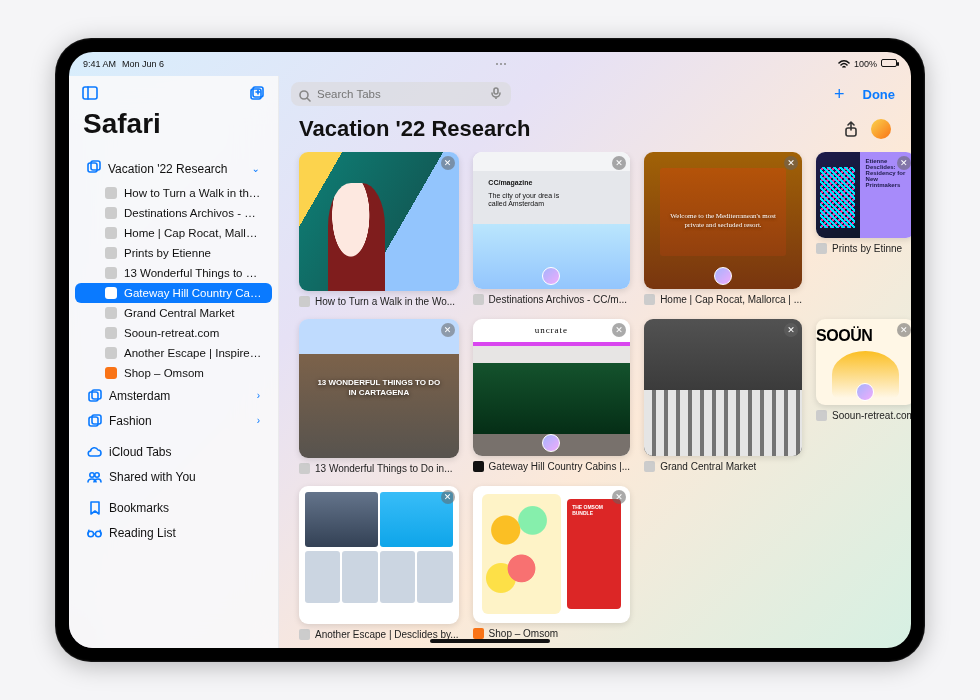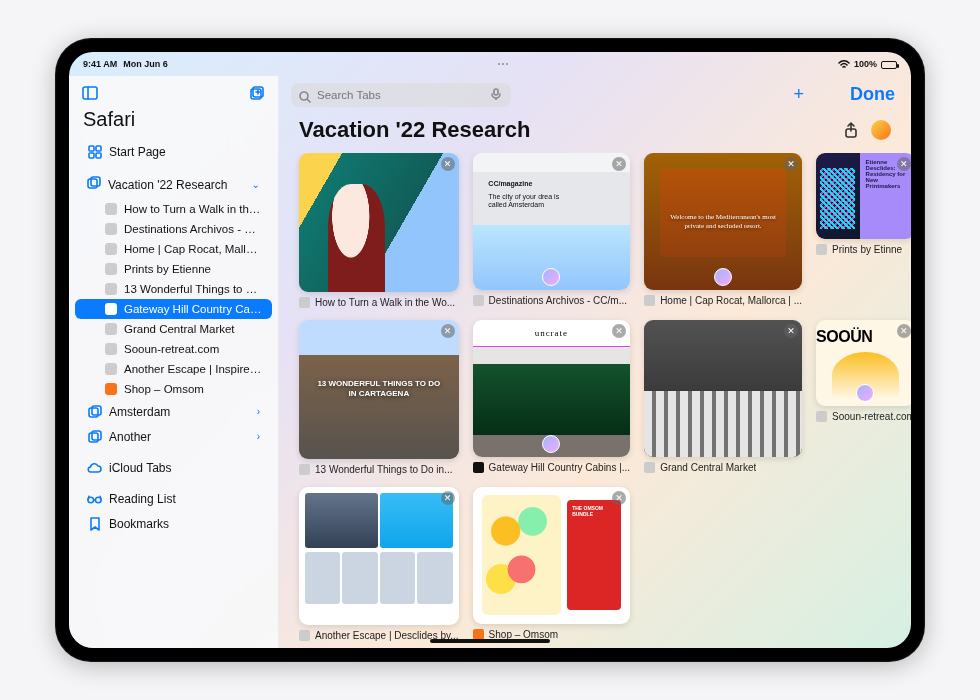--- a/index.html
+++ b/index.html
@@ -14,42 +14,42 @@
   background: #000; border-radius: 36px; padding: 14px;
   box-shadow: 0 4px 24px rgba(0,0,0,.25), inset 0 0 2px rgba(255,255,255,.3);
 }
 .screen {
   width: 100%; height: 100%; border-radius: 24px; overflow: hidden;
   background: linear-gradient(135deg,#d8eefc 0%,#e6e1f5 35%,#fce9d8 65%,#d6f0e3 100%);
   display: flex; flex-direction: column;
 }
 .statusbar {
   height: 18px; display: flex; justify-content: space-between; align-items: center;
-  font-size: 9px; font-weight: 700; padding: 12px 14px; color: #111;
+  font-size: 9px; font-weight: 400; padding: 12px 14px; color: #111;
 }
 .statusbar .left { display: flex; gap: 6px; align-items: center; }
-.statusbar .right { display: flex; gap: 4px; align-items: flex-end; }
+.statusbar .right { display: flex; gap: 4px; align-items: flex-start; }
 .wifi, .battery { display: inline-flex; }
 .battery-body { width: 16px; height: 8px; border:1px solid #111; border-radius:2px; position:relative; }
 .battery-body::after{content:"";position:absolute;right:-3px;top:2px;width:2px;height:4px;background:#111;border-radius:1px;}
 .battery-fill{background:#111;height:100%;width:100%;border-radius:1px;}
 .dots{display:flex;gap:2px;justify-content:center;}
 .dots span{width:2px;height:2px;border-radius:50%;background:#888;}
 
 .content { flex:1; display:flex; overflow:hidden; }
 
 
 .sidebar {
   width: 210px; background: rgba(248,248,250,.92); backdrop-filter: blur(20px);
   display:flex; flex-direction:column; font-size:12px; color:#111;
   border-right:1px solid rgba(0,0,0,.05);
 }
 .sidebar-top{display:flex;justify-content:space-between;align-items:center;padding:6px 10px 2px;}
 .icon-btn{width:22px;height:22px;display:inline-flex;align-items:center;justify-content:center;color:#0a7aff;cursor:pointer;border-radius:5px;}
-.app-title{font-size:20px;font-weight:400;padding:2px 14px 8px;}
+.app-title{font-size:28px;font-weight:700;padding:2px 14px 8px;}
 .side-item{display:flex;align-items:center;gap:7px;padding:5px 14px;cursor:pointer;border-radius:6px;margin:0 4px;}
 .side-item .icon{width:15px;height:15px;display:inline-flex;align-items:center;justify-content:center;color:#0a7aff;flex-shrink:0;}
 .side-item .label{flex:1;white-space:nowrap;overflow:hidden;text-overflow:ellipsis;}
 .side-item .chev{color:#0a7aff;font-size:10px;}
 .side-group-head{display:flex;align-items:center;gap:7px;padding:6px 14px;cursor:pointer;margin:0 4px;}
 .side-group-head .chev{margin-left:auto;color:#0a7aff;font-size:10px;}
 .tab-item{display:flex;align-items:center;gap:7px;padding:4px 10px 4px 30px;cursor:pointer;border-radius:6px;margin:0 6px;font-size:11.5px;}
 .tab-item .fav{width:12px;height:12px;border-radius:3px;background:#ccc;flex-shrink:0;}
 .tab-item .label{flex:1;white-space:nowrap;overflow:hidden;text-overflow:ellipsis;}
 .tab-item.selected{background:#0a7aff;color:#fff;}
@@ -58,21 +58,21 @@
 .m-icon{color:#0a7aff;}
 
 
 .main{flex:1;display:flex;flex-direction:column;overflow:hidden;}
 .toolbar{display:flex;align-items:center;gap:8px;padding:6px 12px;}
 .searchbox{flex:0 0 220px;display:flex;align-items:center;gap:6px;background:rgba(220,220,225,.8);border-radius:8px;padding:3px 8px;height:24px;}
 .searchbox input{border:none;background:transparent;outline:none;font-size:11.5px;flex:1;color:#666;}
 .searchbox .sicon{color:#888;width:12px;height:12px;}
 .mic{color:#888;width:12px;}
 .toolbar .spacer{flex:1;}
-.done{color:#0a7aff;font-weight:600;font-size:18px;cursor:pointer;padding:2px 4px;margin-left:28px;}
+.done{color:#0a7aff;font-weight:600;font-size:13px;cursor:pointer;padding:2px 4px;}
 .plus{color:#0a7aff;font-size:18px;font-weight:300;cursor:pointer;padding:0 6px;}
 
 .hdr{display:flex;align-items:center;padding:4px 20px 10px;}
 .hdr h1{font-size:22px;font-weight:700;color:#111;}
 .hdr .sp{flex:1;}
 .hdr .act{width:20px;height:20px;display:inline-flex;align-items:center;justify-content:center;cursor:pointer;color:#333;margin-left:10px;}
 .avatar{width:20px;height:20px;border-radius:50%;background:linear-gradient(135deg,#fbd34d,#f97316);margin-left:10px;}
 
 .grid{padding:0 20px 16px;display:grid;grid-template-columns:repeat(4,1fr);gap:12px 14px;overflow-y:auto;}
 .card{}
@@ -93,21 +93,21 @@
 .t3{background:linear-gradient(180deg,#a16207,#78350f);}
 .t3::before{content:"";position:absolute;inset:12% 10% 24% 10%;background:linear-gradient(#b45309,#92400e);border-radius:3px;}
 .t3 .ov{position:absolute;inset:0;display:flex;align-items:center;justify-content:center;color:#fff;font-family:serif;font-size:7px;text-align:center;padding:0 14%;line-height:1.3;text-shadow:0 1px 3px rgba(0,0,0,.5);}
 .t4{background:#fff;display:flex;}
 .t4 .l{width:44%;background:linear-gradient(145deg,#1e1b4b,#0f172a);position:relative;}
 .t4 .l::after{content:"";position:absolute;inset:18% 10% 12% 10%;background:repeating-linear-gradient(45deg,#00e5ff 0 2px,transparent 2px 4px),repeating-linear-gradient(-45deg,#ff2fa0 0 2px,transparent 2px 4px);}
 .t4 .r{flex:1;background:#a78bfa;padding:6px;font-size:6px;color:#1e1b4b;font-weight:700;}
 .t5{background:linear-gradient(180deg,#bfdbfe 0%,#bfdbfe 25%,#7c624a 25%,#57534e 100%);}
 .t5 .ov{position:absolute;inset:0;display:flex;align-items:center;justify-content:center;color:#fff;font-weight:700;font-size:8px;text-align:center;padding:0 10%;line-height:1.3;text-shadow:0 1px 4px rgba(0,0,0,.7);}
 .t6{background:#fff;}
-.t6 .hd{height:20%;display:flex;align-items:center;justify-content:center;font-family:serif;font-size:9px;letter-spacing:1px;border-bottom:1px solid #d946ef;}
+.t6 .hd{height:20%;display:flex;align-items:center;justify-content:center;font-family:serif;font-size:9px;letter-spacing:1px;border-bottom:4px solid #d946ef;}
 .t6 .bd{position:absolute;top:20%;left:0;right:0;bottom:0;background:linear-gradient(180deg,#e7e5e4 0%,#e7e5e4 15%,#14532d 15%,#052e16 80%,#78716c 80%);}
 .t7{background:linear-gradient(180deg,#525252,#262626);filter:grayscale(1);}
 .t7::after{content:"";position:absolute;inset:52% 0 0 0;background:repeating-linear-gradient(90deg,#e5e5e5 0 8px,#737373 8px 12px);}
 .t8{background:#fff7e6;display:flex;flex-direction:column;}
 .t8 .lg{font-family:Liberation Sans, sans-serif;font-weight:900;font-size:16px;letter-spacing:-.5px;text-align:left;padding:8px 0 2px;}
 .t8 .arc{margin:4px 16% 0;height:55%;background:linear-gradient(#fbbf24,#fff7e6);border-radius:50% 50% 6px 6px;}
 .t9{background:#fff;}
 .t9 .row1{height:46%;display:flex;gap:2px;padding:6px 6px 2px;}
 .t9 .row1 div{flex:1;background:#94a3b8;border-radius:3px;}
 .t9 .row1 div:nth-child(1){background:linear-gradient(#64748b,#334155);}
@@ -166,31 +166,20 @@
         <span class="icon-btn">
               <svg width="16" height="16" viewBox="0 0 16 16">
                 <rect x="2" y="4" width="10" height="10" rx="2"></rect>
                 <rect x="4" y="2" width="10" height="10" rx="2"></rect>
                 <path d="M9 5v4M7 7h4"></path>
               </svg>
             </span>
       </div>
       <div class="app-title">Safari</div>
 
-      <div class="side-item">
-        <span class="icon">
-              <svg width="14" height="14" viewBox="0 0 14 14">
-                <rect x="1" y="1" width="5" height="5" rx="1"></rect>
-                <rect x="8" y="1" width="5" height="5" rx="1"></rect>
-                <rect x="1" y="8" width="5" height="5" rx="1"></rect>
-                <rect x="8" y="8" width="5" height="5" rx="1"></rect>
-              </svg>
-            </span>
-        <span class="label">Start Page</span>
-      </div>
 
       <div class="side-section">
         <div class="side-group-head">
           <span class="icon m-icon"><svg width="14" height="14" viewBox="0 0 14 14">
                   <rect x="1" y="3" width="9" height="9" rx="2"></rect>
                   <rect x="4" y="1" width="9" height="9" rx="2"></rect>
                 </svg></span>
           <span class="label">Vacation '22 Research</span>
           <span class="chev">⌄</span>
         </div>
@@ -245,54 +234,64 @@
           <span class="label">Amsterdam</span>
           <span class="chev">›</span>
         </div>
         <div class="side-item">
           <span class="icon m-icon">
                 <svg width="14" height="14" viewBox="0 0 14 14">
                   <rect x="1" y="3" width="9" height="9" rx="2"></rect>
                   <rect x="4" y="1" width="9" height="9" rx="2"></rect>
                 </svg>
               </span>
-          <span class="label">Another</span>
+          <span class="label">Fashion</span>
           <span class="chev">›</span>
         </div>
       </div>
 
       <div class="side-section">
         <div class="side-item">
           <span class="icon">
                 <svg width="15" height="12" viewBox="0 0 15 12">
                   <path d="M4 10h7a3 3 0 000-6 4 4 0 00-7.5 1A2.5 2.5 0 004 10z"></path>
                 </svg>
               </span>
           <span class="label">iCloud Tabs</span>
         </div>
+        <div class="side-item">
+          <span class="icon">
+                <svg width="15" height="12" viewBox="0 0 15 12">
+                  <circle cx="5" cy="4" r="2.2"></circle>
+                  <circle cx="10" cy="4" r="2.2"></circle>
+                  <path d="M1 11c0-2 2-3 4-3s4 1 4 3M7 11c0-2 2-3 4-3s3 1 3 3"></path>
+                </svg>
+              </span>
+          <span class="label">Shared with You</span>
+        </div>
       </div>
 
       <div class="side-section">
+        <div class="side-item">
+          <span class="icon">
+                <svg width="12" height="14" viewBox="0 0 12 14">
+                  <path d="M2 1h8v12l-4-3-4 3z"></path>
+                </svg>
+              </span>
+          <span class="label">Bookmarks</span>
+        </div>
         <div class="side-item">
           <span class="icon">
                 <svg width="16" height="10" viewBox="0 0 16 10">
                   <circle cx="4" cy="6" r="3"></circle>
                   <circle cx="12" cy="6" r="3"></circle>
                   <path d="M7 6h2M1 6l1-4M15 6l-1-4"></path>
                 </svg>
               </span>
           <span class="label">Reading List</span>
-        </div>
-        <div class="side-item">
-          <span class="icon">
-                <svg width="12" height="14" viewBox="0 0 12 14">
-                  <path d="M2 1h8v12l-4-3-4 3z"></path>
-                </svg>
-              </span>
-          <span class="label">Bookmarks</span>
         </div>
       </div>
     </aside>
 
     <main class="main">
       <div class="toolbar">
         <div class="searchbox">
           <span class="sicon"><svg width="12" height="12" viewBox="0 0 12 12">
                   <circle cx="5" cy="5" r="4"></circle>
                   <path d="M8 8l3 3"></path>

